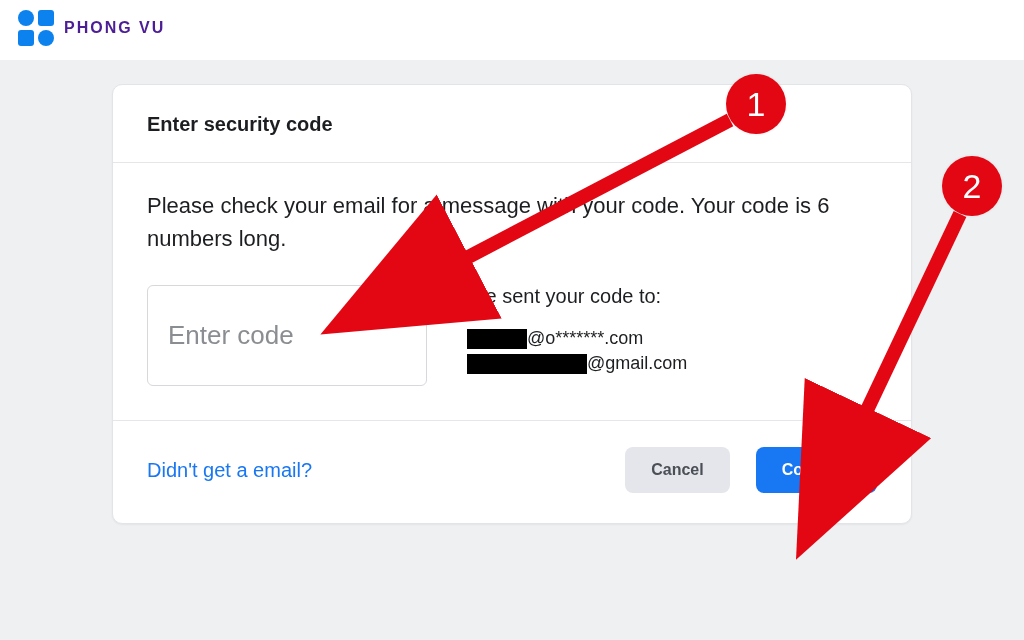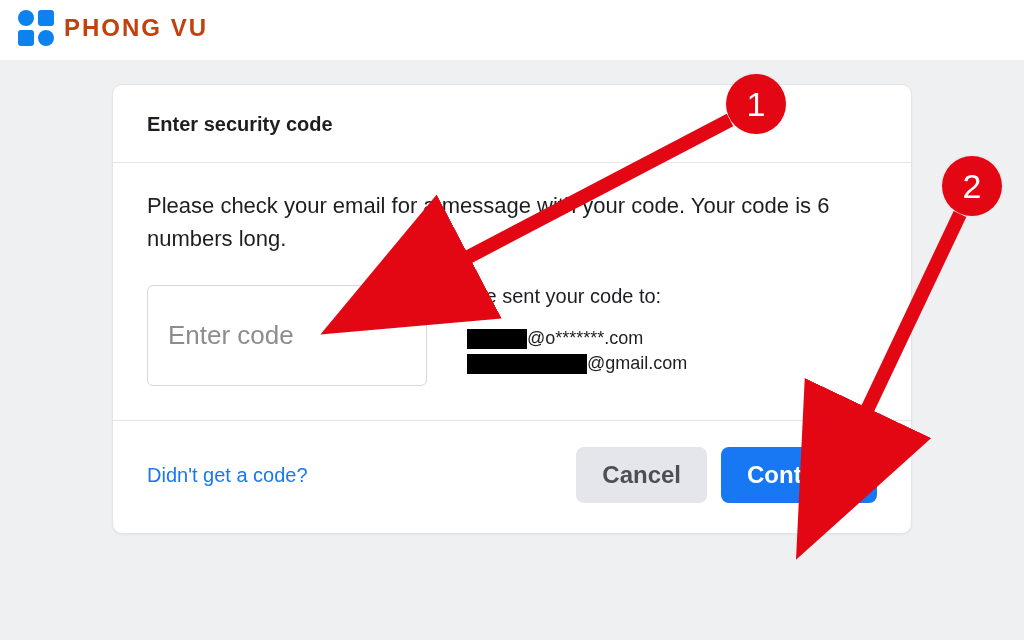--- a/index.html
+++ b/index.html
@@ -12,21 +12,21 @@
     display: flex; align-items: center; gap: 10px;
   }
   .logo-mark {
     display: grid; grid-template-columns: 16px 16px; grid-template-rows: 16px 16px;
     gap: 4px;
   }
   .logo-mark span { display: block; width: 16px; height: 16px; background: #0b82ed; }
   .logo-mark .sq { border-radius: 3px; }
   .logo-mark .ci { border-radius: 50%; }
   .logo-text {
-    font-weight: 800; letter-spacing: 2px; color: #c2410c; font-size: 24px;
+    font-weight: 800; letter-spacing: 2px; color: #4c1d95; font-size: 16px;
   }
   .page-bg {
     background: #eef0f2; width: 100%; padding: 24px 0 60px 0; min-height: 580px;
     position: relative;
   }
   .card {
     width: 800px; margin: 0 auto; background: #fff; border: 1px solid #e3e4e8; border-radius: 10px;
     box-shadow: 0 1px 2px rgba(0,0,0,0.05);
   }
   .card-header {
@@ -51,25 +51,25 @@
   .redact { display: inline-block; background: #000; height: 20px; }
   .redact.a { width: 60px; }
   .redact.b { width: 120px; }
   .card-footer {
     border-top: 1px solid #e5e6e9; padding: 26px 34px 30px 34px;
     display: flex; align-items: center; justify-content: space-between;
   }
   .link { color: #1877f2; font-size: 20px; text-decoration: none; cursor: pointer; }
   .btn-row { display: flex; gap: 14px; }
   .btn {
-    border: none; border-radius: 8px; font-size: 24px; font-weight: 700;
+    border: none; border-radius: 8px; font-size: 16px; font-weight: 700;
     padding: 14px 26px; cursor: pointer;
   }
   .btn-cancel { background: #e4e6eb; color: #4b4f56; }
-  .btn-continue { background: #1877f2; color: #fff; }
+  .btn-continue { background: #1877f2; color: #fff; margin-left: 12px; }
 
   
   .badge {
     position: absolute; width: 60px; height: 60px; border-radius: 50%;
     background: #e30613; color: #fff; font-size: 34px; font-weight: 500;
     display: flex; align-items: center; justify-content: center;
     box-shadow: 0 0 0 2px rgba(0,0,0,0.02);
   }
   .badge1 { left: 726px; top: 14px; }
   .badge2 { left: 942px; top: 96px; }
@@ -107,21 +107,21 @@
             <span>@o*******.com</span>
           </div>
           <div class="email-line">
             <span class="redact b"></span>
             <span>@gmail.com</span>
           </div>
         </div>
       </div>
     </div>
     <div class="card-footer">
-      <a class="link">Didn't get a code?</a>
+      <a class="link">Didn't get a email?</a>
       <div class="btn-row">
         <button class="btn btn-cancel">Cancel</button>
         <button class="btn btn-continue">Continue</button>
       </div>
     </div>
   </div>
 
   <div class="badge badge1">1</div>
   <div class="badge badge2">2</div>
 

